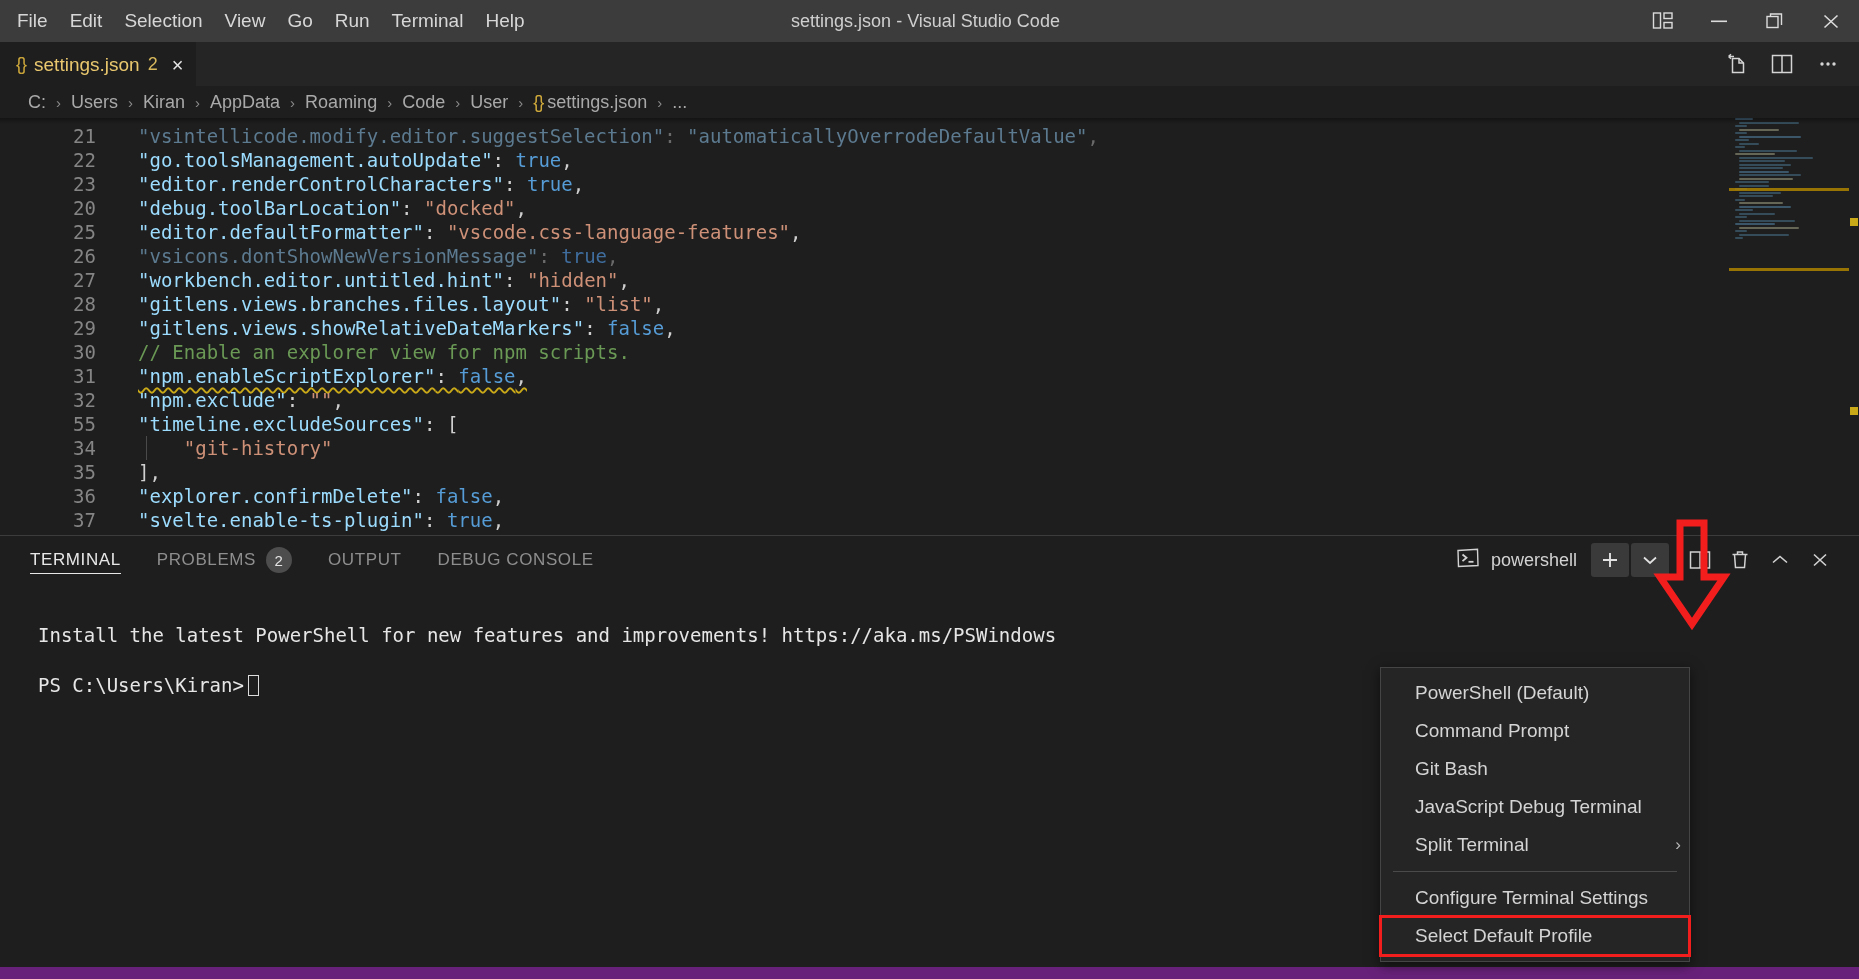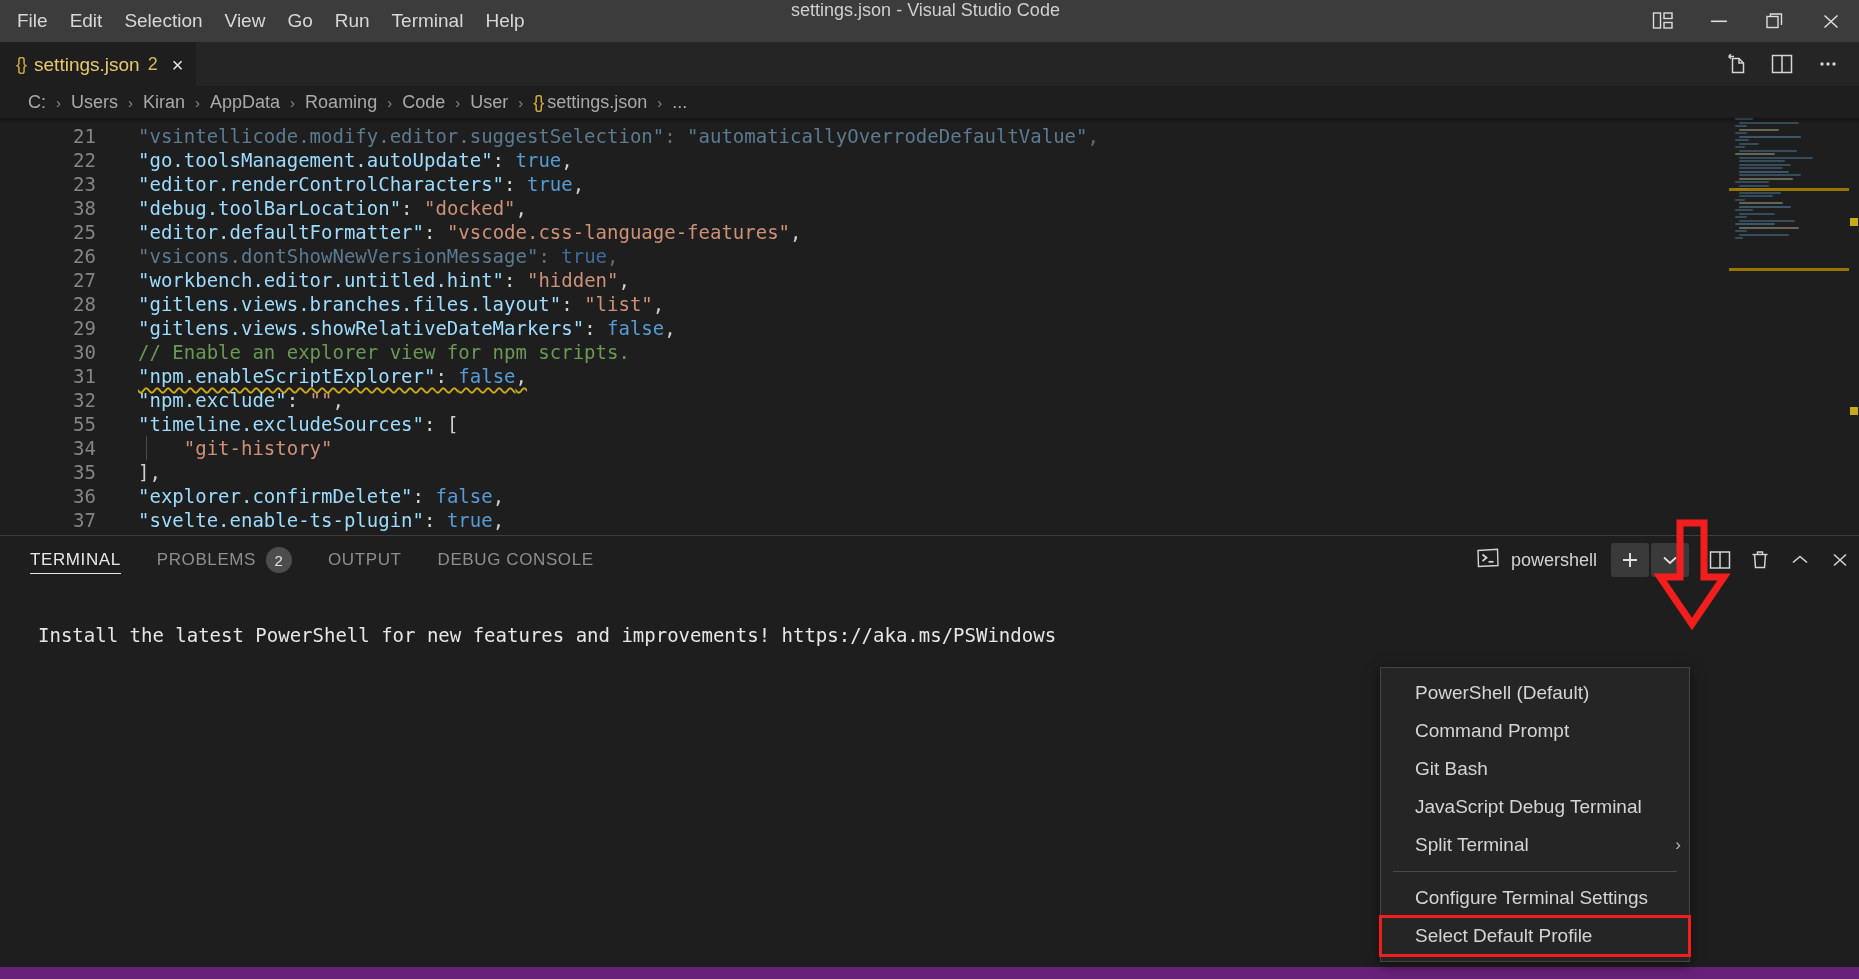--- a/index.html
+++ b/index.html
@@ -6,21 +6,21 @@
   html, body {
     width: 1859px; height: 979px;
     background: #1e1e1e;
     font-family: "Liberation Sans", sans-serif;
     overflow: hidden;
   }
   .app { position: relative; width: 1859px; height: 979px; display: flex; flex-direction: column; background:#1e1e1e; }
 
   
   .titlebar {
-    height: 42px; background: #3c3c3c; display: flex; 
+    height: 42px; background: #3c3c3c; display: flex; align-items: center;
     flex: 0 0 42px; position: relative; color: #cccccc;
   }
   .menubar { display: flex; align-items: center; height: 100%; padding-left: 6px; }
   .menu-item {
     padding: 0 11px; height: 100%; display: flex; align-items: center;
     font-size: 19px; color: #d7d7d7; white-space: nowrap; cursor: default;
   }
   .title-center {
     position: absolute; left: 0; right: 8px; text-align: center;
     font-size: 18px; color: #cfcfcf; pointer-events: none;
@@ -93,21 +93,21 @@
   .panel { flex: 0 0 432px; background: #1e1e1e; display: flex; flex-direction: column;
            border-top: 1px solid #3c3c3c; position: relative; }
   .panel-head { height: 48px; flex: 0 0 48px; display:flex; align-items:center; padding-left: 30px; position: relative; }
   .ptab { font-size: 17px; letter-spacing: .6px; color: #8e8e8e; margin-right: 36px;
           height: 100%; display:flex; align-items:center; position: relative; cursor: default; }
   .ptab.active { color: #e7e7e7; }
   .ptab.active::after { content:""; position:absolute; left:0; right:0; bottom: 10px; height:1px; background:#e7e7e7; }
   .badge { display:inline-flex; align-items:center; justify-content:center;
            min-width: 26px; height: 26px; border-radius:13px; background:#4d4d4d;
            color:#e3e3e3; font-size:15px; margin-left: 10px; padding: 0 7px; }
-  .panel-actions { margin-left:auto; display:flex; align-items:center; gap: 2px; padding-right: 0; }
+  .panel-actions { margin-left:auto; display:flex; align-items:center; gap: 2px; padding-right: 20px; }
   .pshell-label { display:flex; align-items:center; gap:10px; color:#d2d2d2; font-size:18px; margin-right: 12px; }
   .pa-btn { width: 38px; height: 34px; display:flex; align-items:center; justify-content:center;
             color:#d2d2d2; cursor: default; border-radius: 3px; }
   .pa-btn.hl { background:#3a3a3a; }
 
   .terminal-body {
     flex: 1 1 auto; padding: 14px 0 0 38px; color: #e6e6e6;
     font-family: "DejaVu Sans Mono", monospace; font-size: 19px; line-height: 25px; white-space: pre;
   }
   .cursor-block { display:inline-block; width: 11px; height: 21px; border:1.5px solid #dcdcdc;
@@ -225,21 +225,21 @@
     <span class="crumb-sep">›</span>
     <span class="crumb">...</span>
   </div>
 
   <div class="editor-wrap">
     <div class="editor">
       <div class="gutter" id="gutter">
           <div>21</div>
           <div>22</div>
           <div>23</div>
-          <div>38</div>
+          <div>20</div>
           <div>25</div>
           <div>26</div>
           <div>27</div>
           <div>28</div>
           <div>29</div>
           <div>30</div>
           <div>31</div>
           <div>32</div>
           <div>55</div>
           <div>34</div>
@@ -369,21 +369,21 @@
             </svg>
         </div>
         <div class="pa-btn">
           <svg width="22" height="20" viewBox="0 0 22 20" stroke="#d2d2d2" stroke-width="1.6">
               <path d="M5 4.5l12 11M17 4.5l-12 11"></path>
             </svg>
         </div>
       </div>
     </div>
 
-    <div class="terminal-body" id="terminal-body"><div>&nbsp;</div><div>Install the latest PowerShell for new features and improvements! https://aka.ms/PSWindows</div><div>&nbsp;</div></div>
+    <div class="terminal-body" id="terminal-body"><div>&nbsp;</div><div>Install the latest PowerShell for new features and improvements! https://aka.ms/PSWindows</div><div>&nbsp;</div><div>PS C:\Users\Kiran&gt;<span class="cursor-block"></span></div></div>
   </div>
 
   <div class="statusbar"></div>
 
   <div class="ctx-menu" id="ctx-menu">
       <div class="ctx-item">
         <span>PowerShell (Default)</span>
       </div>
       <div class="ctx-item">
         <span>Command Prompt</span>

